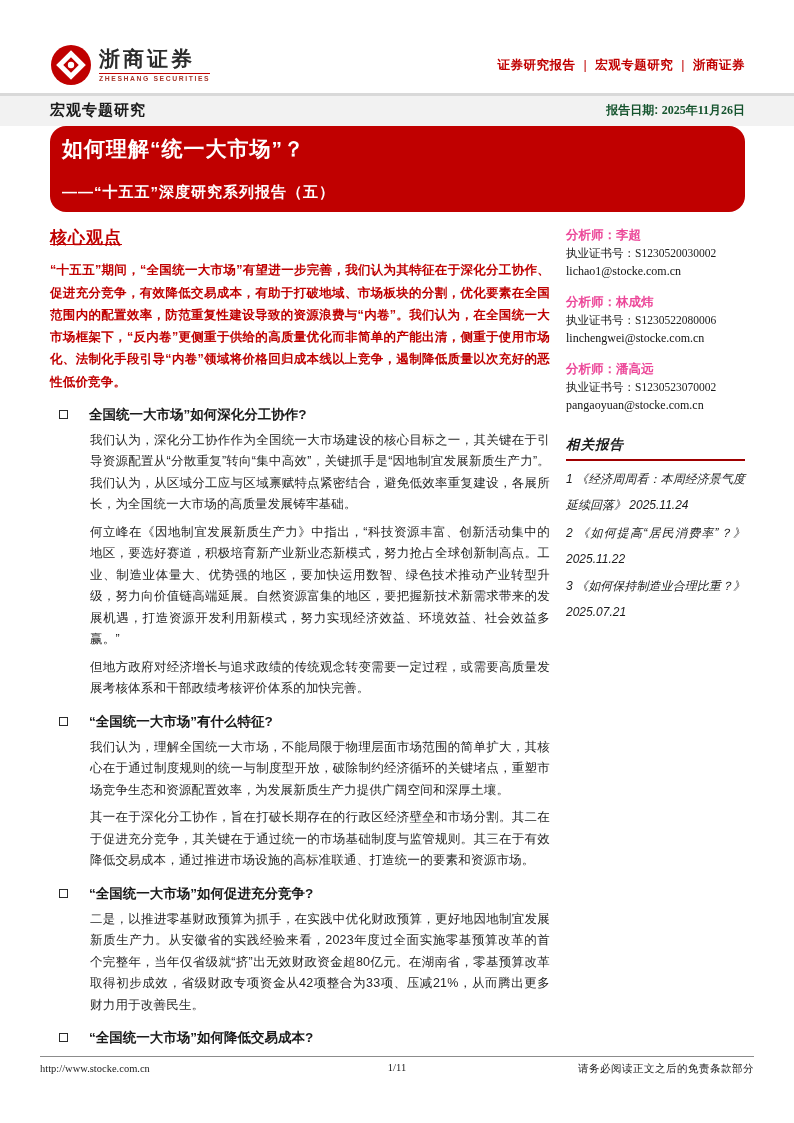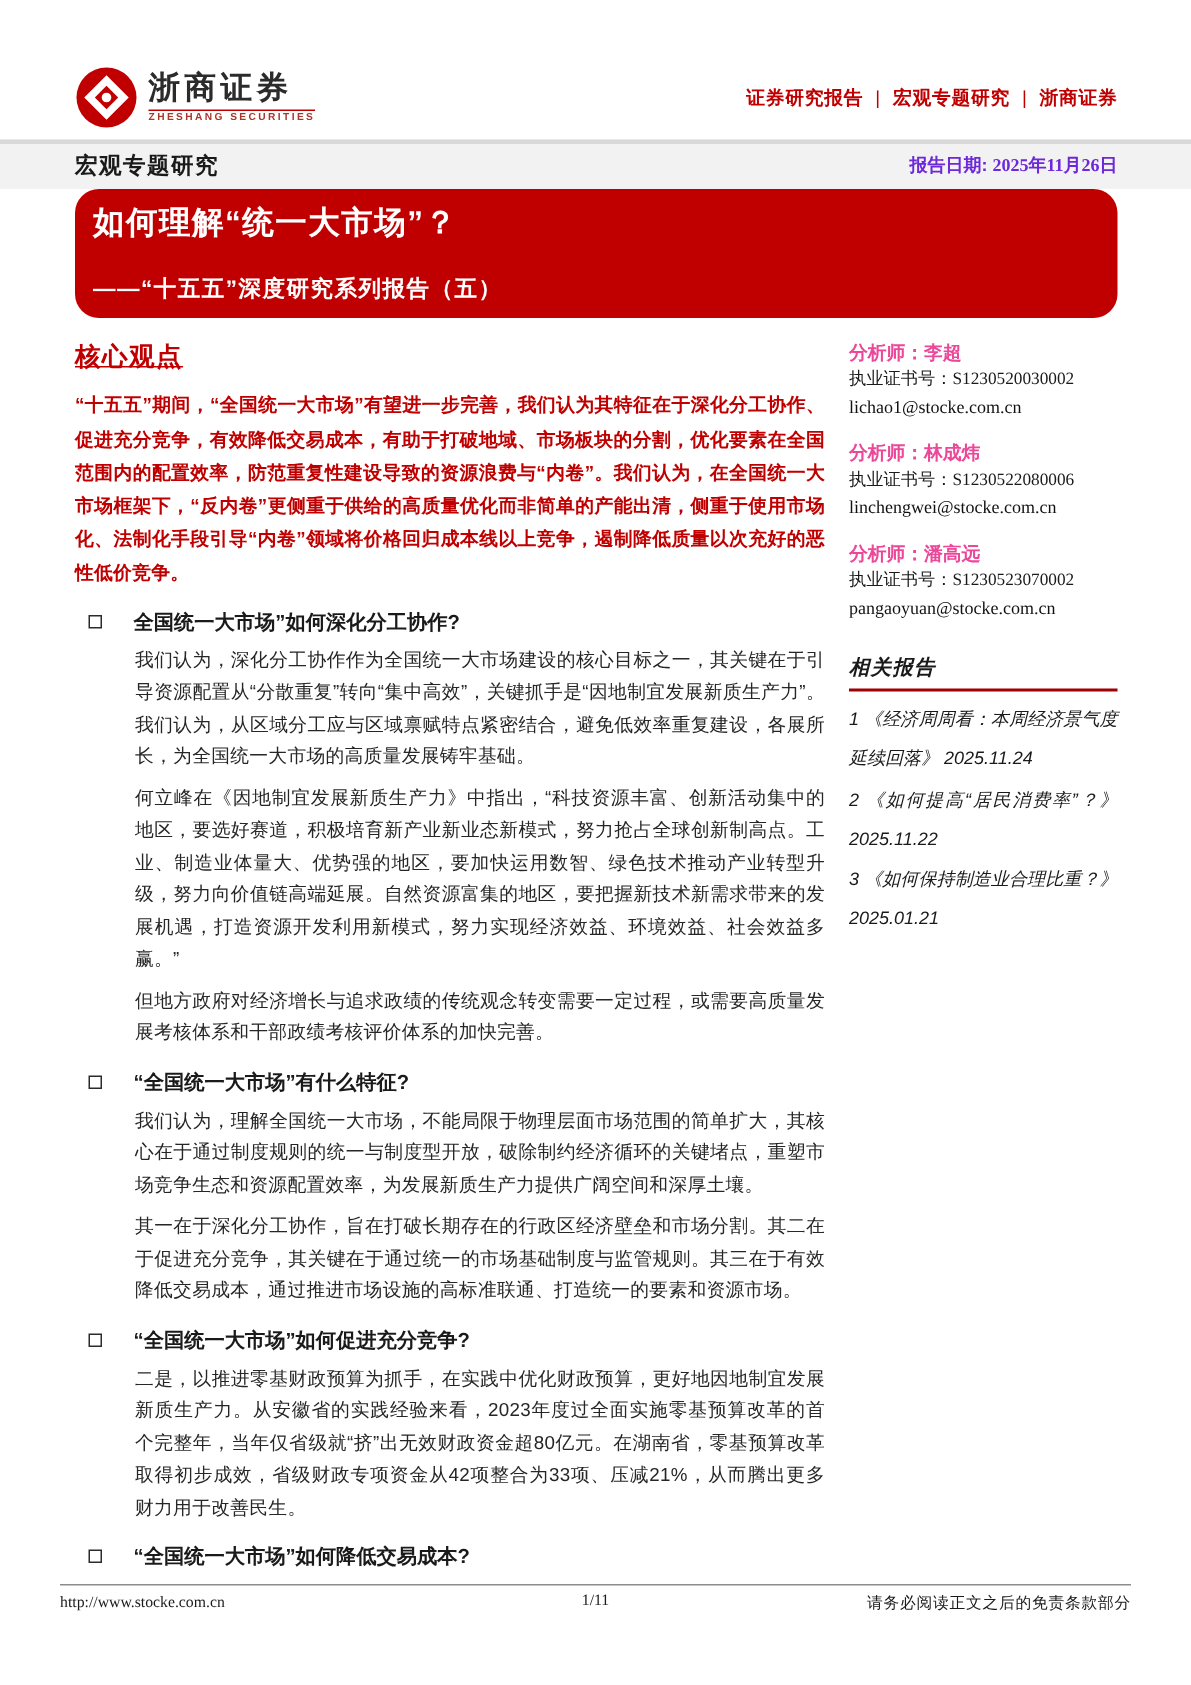--- a/index.html
+++ b/index.html
@@ -19,21 +19,21 @@
   .categories { color:#c00000; font-weight:bold; font-size:12.5px; letter-spacing:.5px; }
   .categories .sep { padding:0 8px; font-weight:normal; }
 
   
   .subheader {
     margin-top:7px; background:#f2f2f2; border-top:3px solid #d9d9d9;
     display:flex; justify-content:space-between; align-items:center;
     padding-top:5px; padding-bottom:6px;
   }
   .series-name { font-size:15px; font-weight:bold; color:#1a1a1a; letter-spacing:1px; }
-  .report-date { font-size:12px; font-weight:bold; color:#6d28d9; }
+  .report-date { font-size:12px; font-weight:bold; color:#14532d; }
   .report-date .num { font-family:"Liberation Serif",serif; }
 
   
   .banner { margin:0 49px 0 50px; background:#c00000; color:#ffffff; padding:9px 12px 10px;border-radius:16px; }
   .banner .title { font-size:21px; font-weight:bold; letter-spacing:1px; line-height:1.3; }
   .banner .subtitle { font-size:15px; font-weight:bold; margin-top:21px; letter-spacing:1px; }
 
   
   .content { display:flex; gap:16px; padding-top:12px; }
   .main-col { width:500px; flex:0 0 500px; }
@@ -175,21 +175,21 @@
       <div class="analyst">
         <div class="a-role">分析师：潘高远</div>
         <div class="a-cert"><span>执业证书号：</span><span class="num">S1230523070002</span></div>
         <div class="a-email">pangaoyuan@stocke.com.cn</div>
       </div>
 
       <div class="related">
         <div class="related-heading">相关报告</div>
         <div class="related-item">1 《经济周周看：本周经济景气度延续回落》 2025.11.24</div>
         <div class="related-item">2 《如何提高“居民消费率”？》 2025.11.22</div>
-        <div class="related-item">3 《如何保持制造业合理比重？》 2025.01.21</div>
+        <div class="related-item">3 《如何保持制造业合理比重？》 2025.07.21</div>
       </div>
     </div>
 
   </div>
 
   <div class="footer">
     <span class="f-url">http://www.stocke.com.cn</span>
     <span class="f-page">1/11</span>
     <span class="f-disclaimer">请务必阅读正文之后的免责条款部分</span>
   </div>

